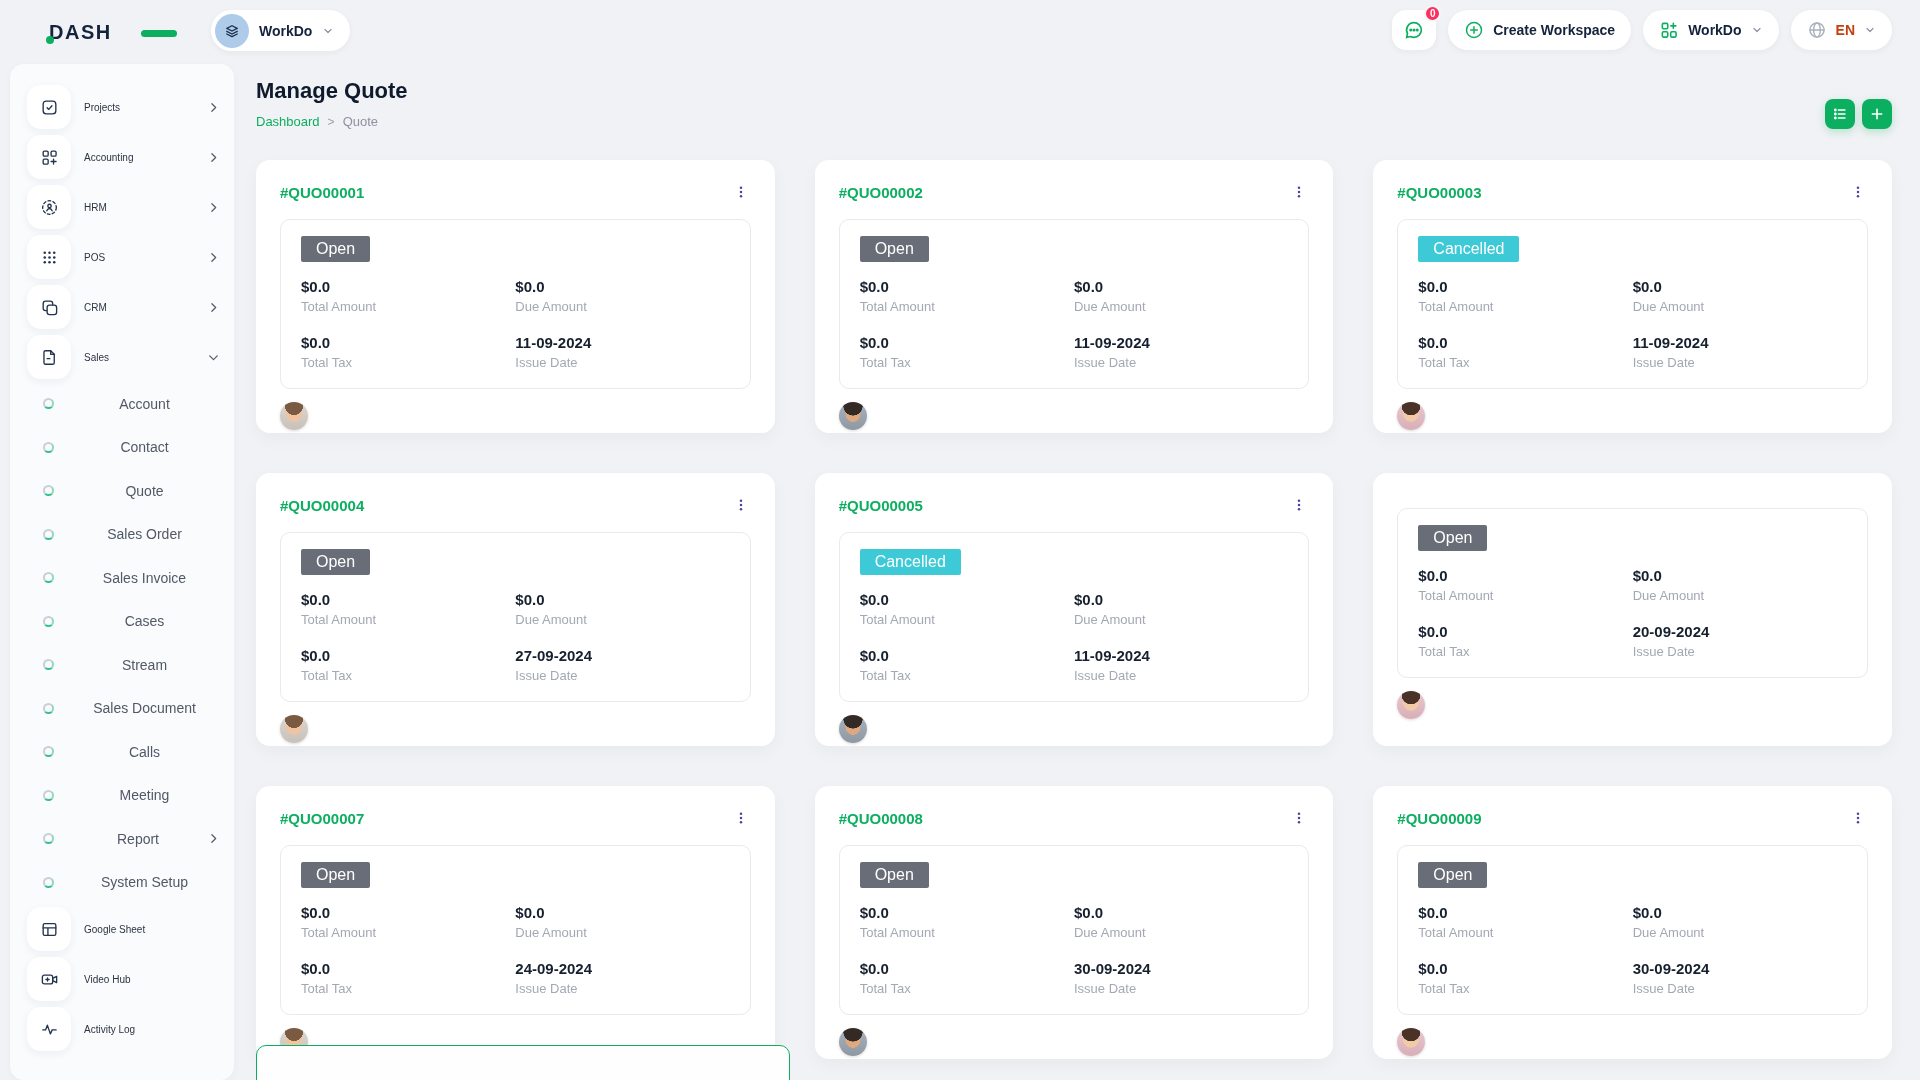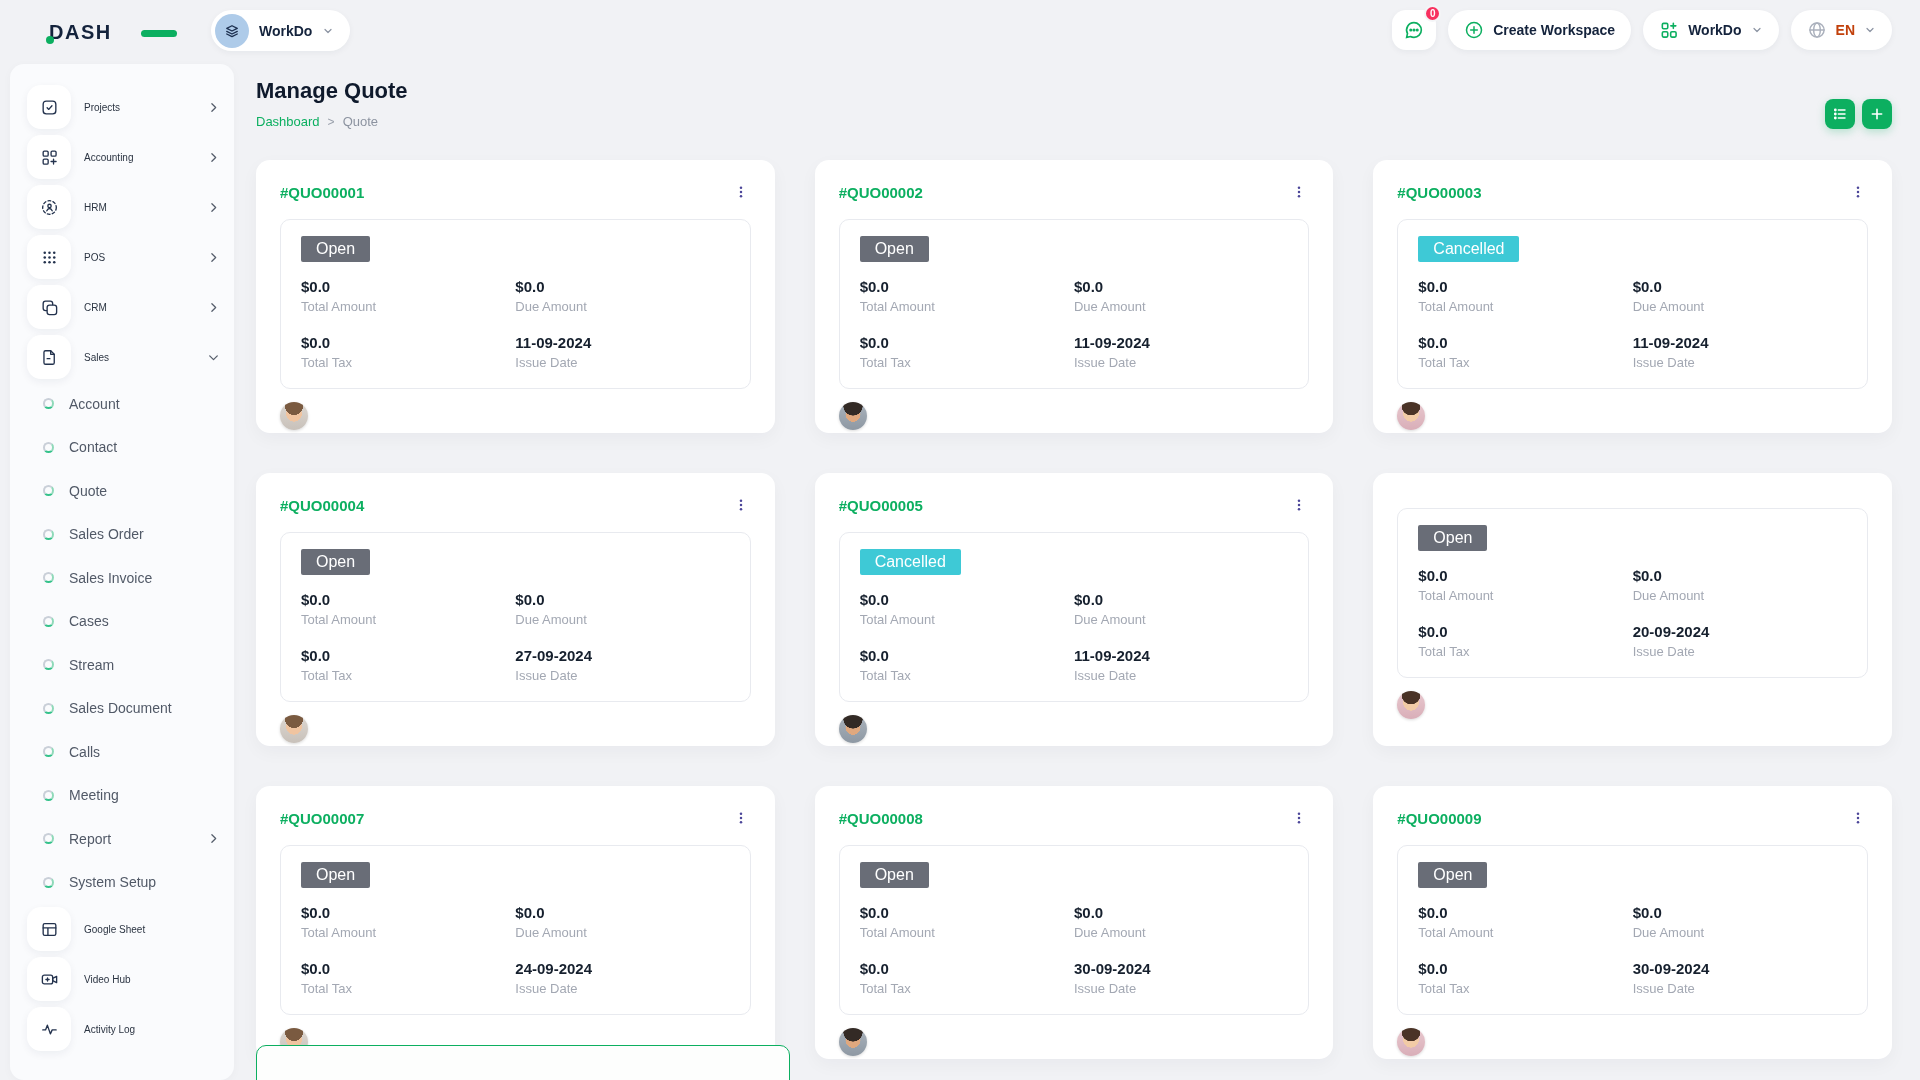--- a/index.html
+++ b/index.html
@@ -29,21 +29,21 @@
   
   .sidebar { position:absolute; left:10px; top:64px; width:224px; height:1016px; background:#fafbfd;
              border-radius:14px; box-shadow:0 2px 10px rgba(20,35,60,.03); padding-top:18px; overflow:hidden; }
   .s-item { height:50px; display:flex; align-items:center; padding:0 14px 0 17px; cursor:pointer; }
   .s-icon-box { width:44px; height:44px; border-radius:14px; background:#fff; box-shadow:0 3px 8px rgba(20,35,60,.06);
                 display:flex; align-items:center; justify-content:center; color:#23324d; flex:none; }
   .s-label { margin-left:13px; font-size:10px; font-weight:500; color:#2b3442; flex:1; }
   .s-chev { color:#6b7280; flex:none; display:flex; }
   .s-sub { height:43.5px; display:flex; align-items:center; padding:0 14px 0 33px; cursor:pointer; }
   .s-bullet { width:11px; height:11px; border-radius:50%; border:2px solid #c9cfd8; border-bottom-color:#35c28b; border-right-color:#8fd9b9; flex:none; }
-  .s-sub-label { margin-left:15px; font-size:14px; color:#515967; flex:1; }
+  .s-sub-label { margin-left:15px; font-size:14px; color:#515967; flex:1;text-align:center; }
 
   
   .page-title { position:absolute; left:256px; top:78px; font-size:22px; font-weight:800; color:#0f1a2c; }
   .breadcrumb { position:absolute; left:256px; top:114px; font-size:13px; display:flex; gap:8px; align-items:flex-end; }
   .bc-link { color:#0caf60; cursor:pointer; }
   .bc-sep { color:#9aa0ab; font-size:12px; }
   .bc-cur { color:#8c93a0; }
   .title-actions { position:absolute; right:28px; top:99px; display:flex; gap:7px; }
   .sq-btn { width:30px; height:30px; border:none; border-radius:8px; background:#0caf60; color:#fff;
             display:flex; align-items:center; justify-content:center; cursor:pointer; box-shadow:0 3px 8px rgba(12,175,96,.25); }

